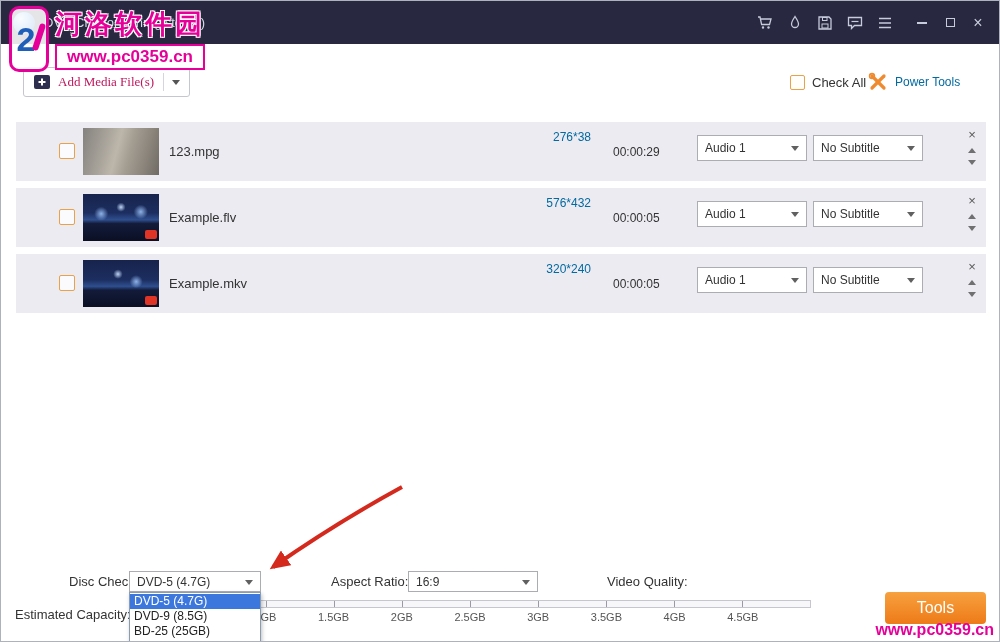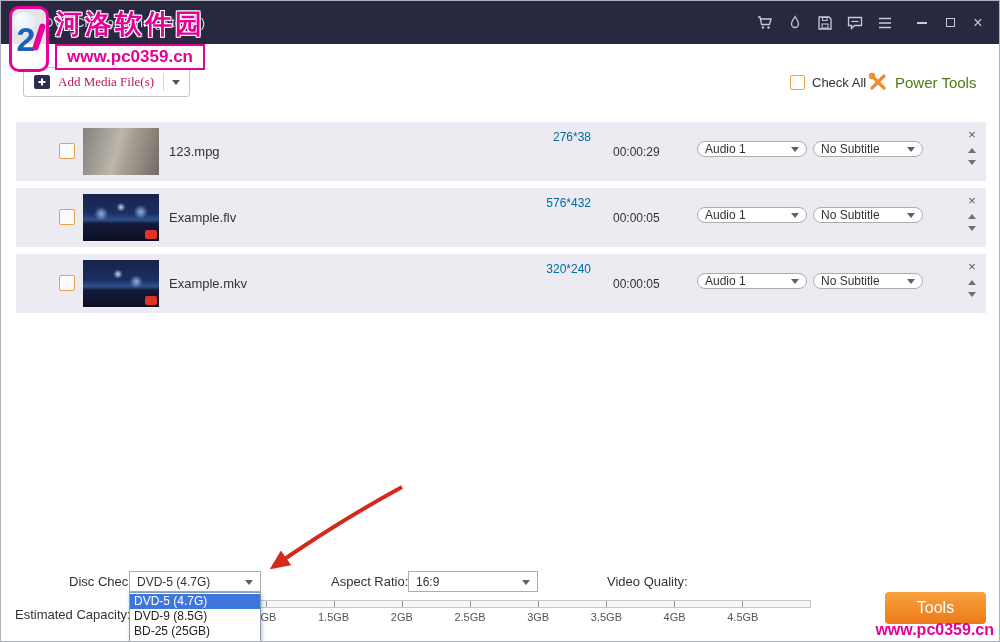--- a/index.html
+++ b/index.html
@@ -21,21 +21,21 @@
   
   .add-media { position:absolute; left:22px; top:66px; height:30px; display:flex; align-items:center;
      background:#fff; border:1px solid #c6c6ce; border-radius:3px; padding:0 9px; cursor:pointer; }
   .am-label { font-size:13px; color:#be185d; margin:0 9px 0 7px;font-family:Liberation Serif, serif; }
   .am-divider { width:1px; height:18px; background:#d5d5dc; }
   .am-caret { width:0; height:0; border-left:4px solid transparent; border-right:4px solid transparent; border-top:5px solid #555; margin-left:8px; }
   .check-all { position:absolute; left:789px; top:74px; display:flex; align-items:center; cursor:pointer; }
   .cb { width:15px; height:15px; background:#fffefb; border:1px solid #e8a24a; border-radius:2px; display:inline-block; }
   .cb-label { font-size:13px; color:#333; margin-left:7px; }
   .power-tools { position:absolute; left:867px; top:71px; display:flex; align-items:center; cursor:pointer; }
-  .pt-label { font-size:15px; color:#4d7c0f; margin-left:7px; }
+  .pt-label { font-size:12px; color:#0369a1; margin-left:7px; }
 
   
   .media-row { position:absolute; left:15px; width:970px; height:59px; background:#ebebf1; }
   .row-check { position:absolute; left:43px; top:21px; width:16px; height:16px; background:#fbfbfd; border:1px solid #e8a24a; border-radius:2px; cursor:pointer; }
   .thumb { position:absolute; left:67px; top:6px; width:76px; height:47px; overflow:hidden; }
   .thumb.t1 { background:linear-gradient(105deg,#84827f 0%,#a39e96 25%,#bdb7ab 45%,#a49d92 60%,#8b857c 80%,#6f6a63 100%); }
   .thumb.t2 { background:
       radial-gradient(circle at 50% 28%, rgba(200,222,255,.95) 0, rgba(200,222,255,0) 9%),
       radial-gradient(circle at 24% 42%, rgba(160,200,255,.85) 0, rgba(160,200,255,0) 11%),
       radial-gradient(circle at 76% 38%, rgba(160,200,255,.85) 0, rgba(160,200,255,0) 11%),
@@ -45,21 +45,21 @@
       radial-gradient(circle at 70% 46%, rgba(160,200,255,.85) 0, rgba(160,200,255,0) 11%),
       linear-gradient(to bottom,#17234c 0%,#1c2e60 42%,#2f4f8e 56%,#131b3a 64%,#0a0f24 100%); }
   .badge { position:absolute; right:2px; bottom:2px; width:12px; height:9px; background:#e03426; border-radius:2px; }
   .fname { position:absolute; left:153px; top:0; height:59px; line-height:59px; font-size:13px; color:#333; }
   .res { position:absolute; left:490px; top:8px; width:85px; font-size:12px; color:#0369a1; text-align:right; }
   .dur { position:absolute; left:597px; top:23px; width:70px; font-size:12px; color:#333; }
   .select { position:relative; background:#fff; border:1px solid #abadb3; font-size:12px; color:#333;
      display:flex; align-items:center; padding:0 20px 0 7px; cursor:pointer; white-space:nowrap; overflow:hidden; }
   .select::after { content:""; position:absolute; right:7px; top:50%; margin-top:-2px;
      border:4px solid transparent; border-top:5px solid #606060; }
-  .row-select { position:absolute; top:19px; width:110px; height:16px;border-radius:10px; }
+  .row-select { position:absolute; top:13px; width:110px; height:26px; }
   .row-select.audio { left:681px; }
   .row-select.sub { left:797px; }
   .row-ctrls { position:absolute; right:7px; top:6px; width:14px; display:flex; flex-direction:column; align-items:center; }
   .row-x { font-size:13px; color:#5a5a5a; line-height:13px; cursor:pointer; }
   .chev { width:0; height:0; border-left:4px solid transparent; border-right:4px solid transparent; cursor:pointer; }
   .chev.up { border-bottom:5px solid #707070; margin-top:7px; }
   .chev.down { border-top:5px solid #707070; margin-top:7px; }
 
   
   .flabel { position:absolute; font-size:13px; color:#333; line-height:14px; }

